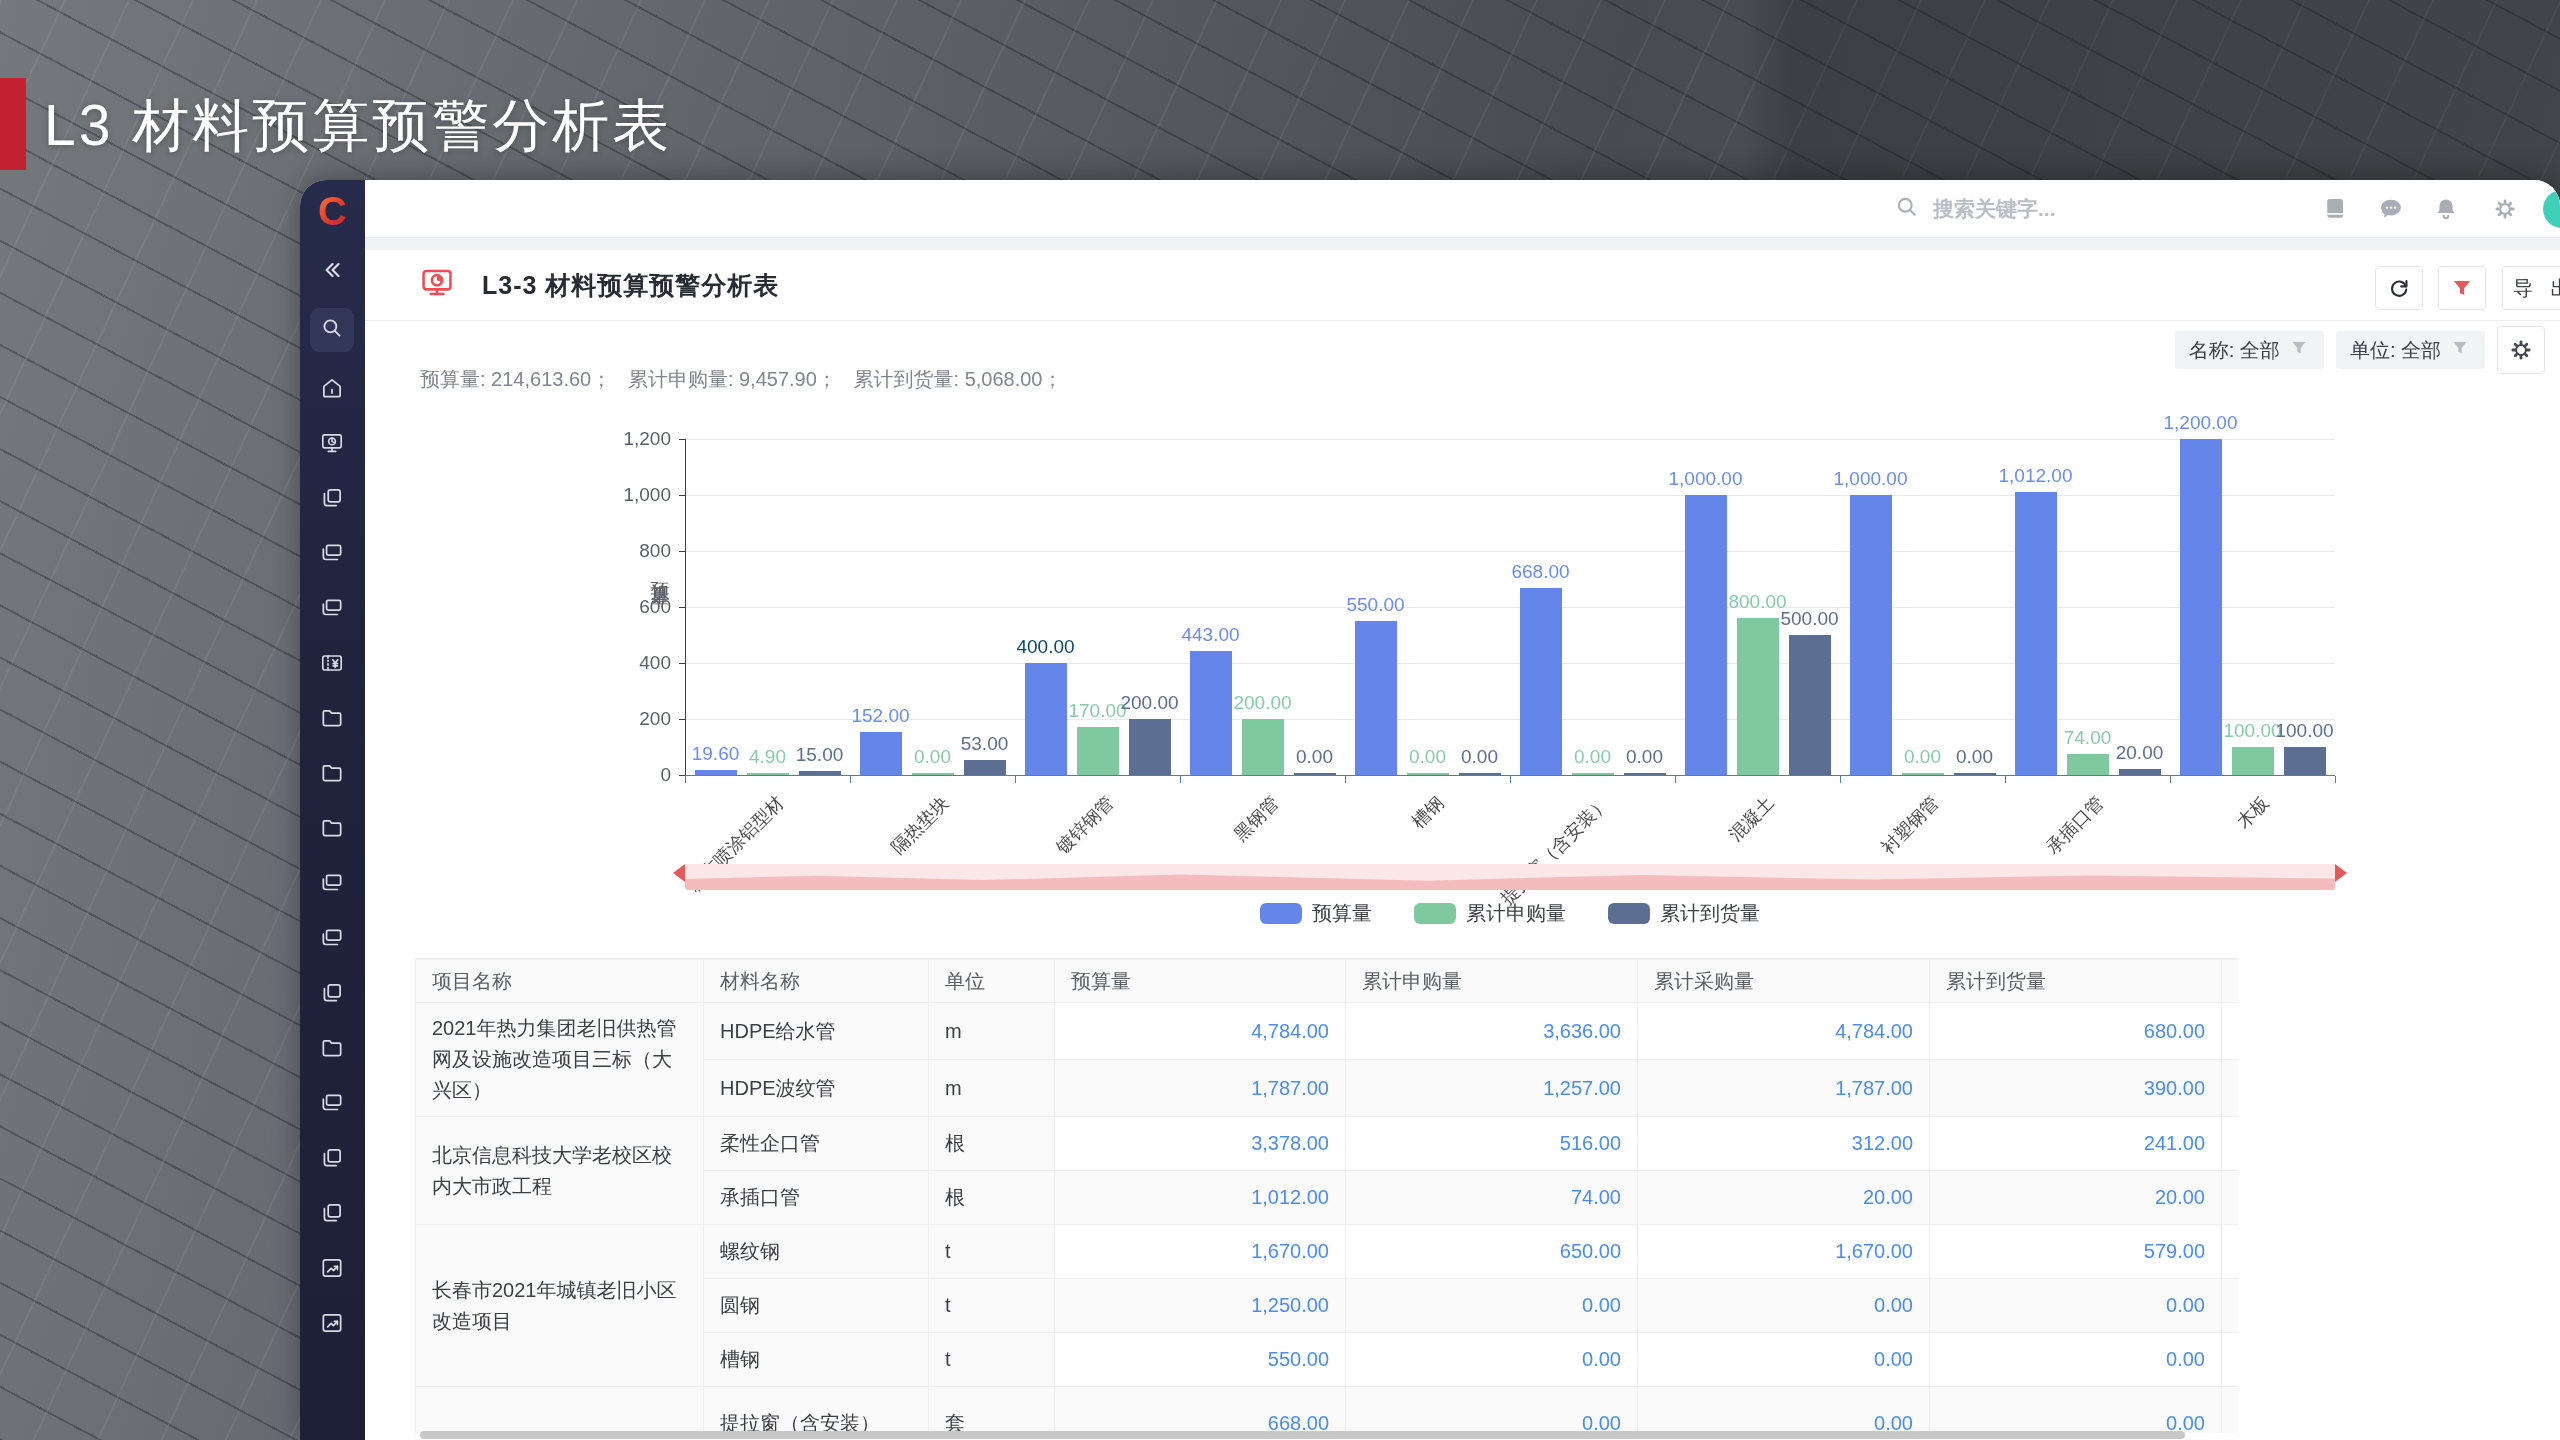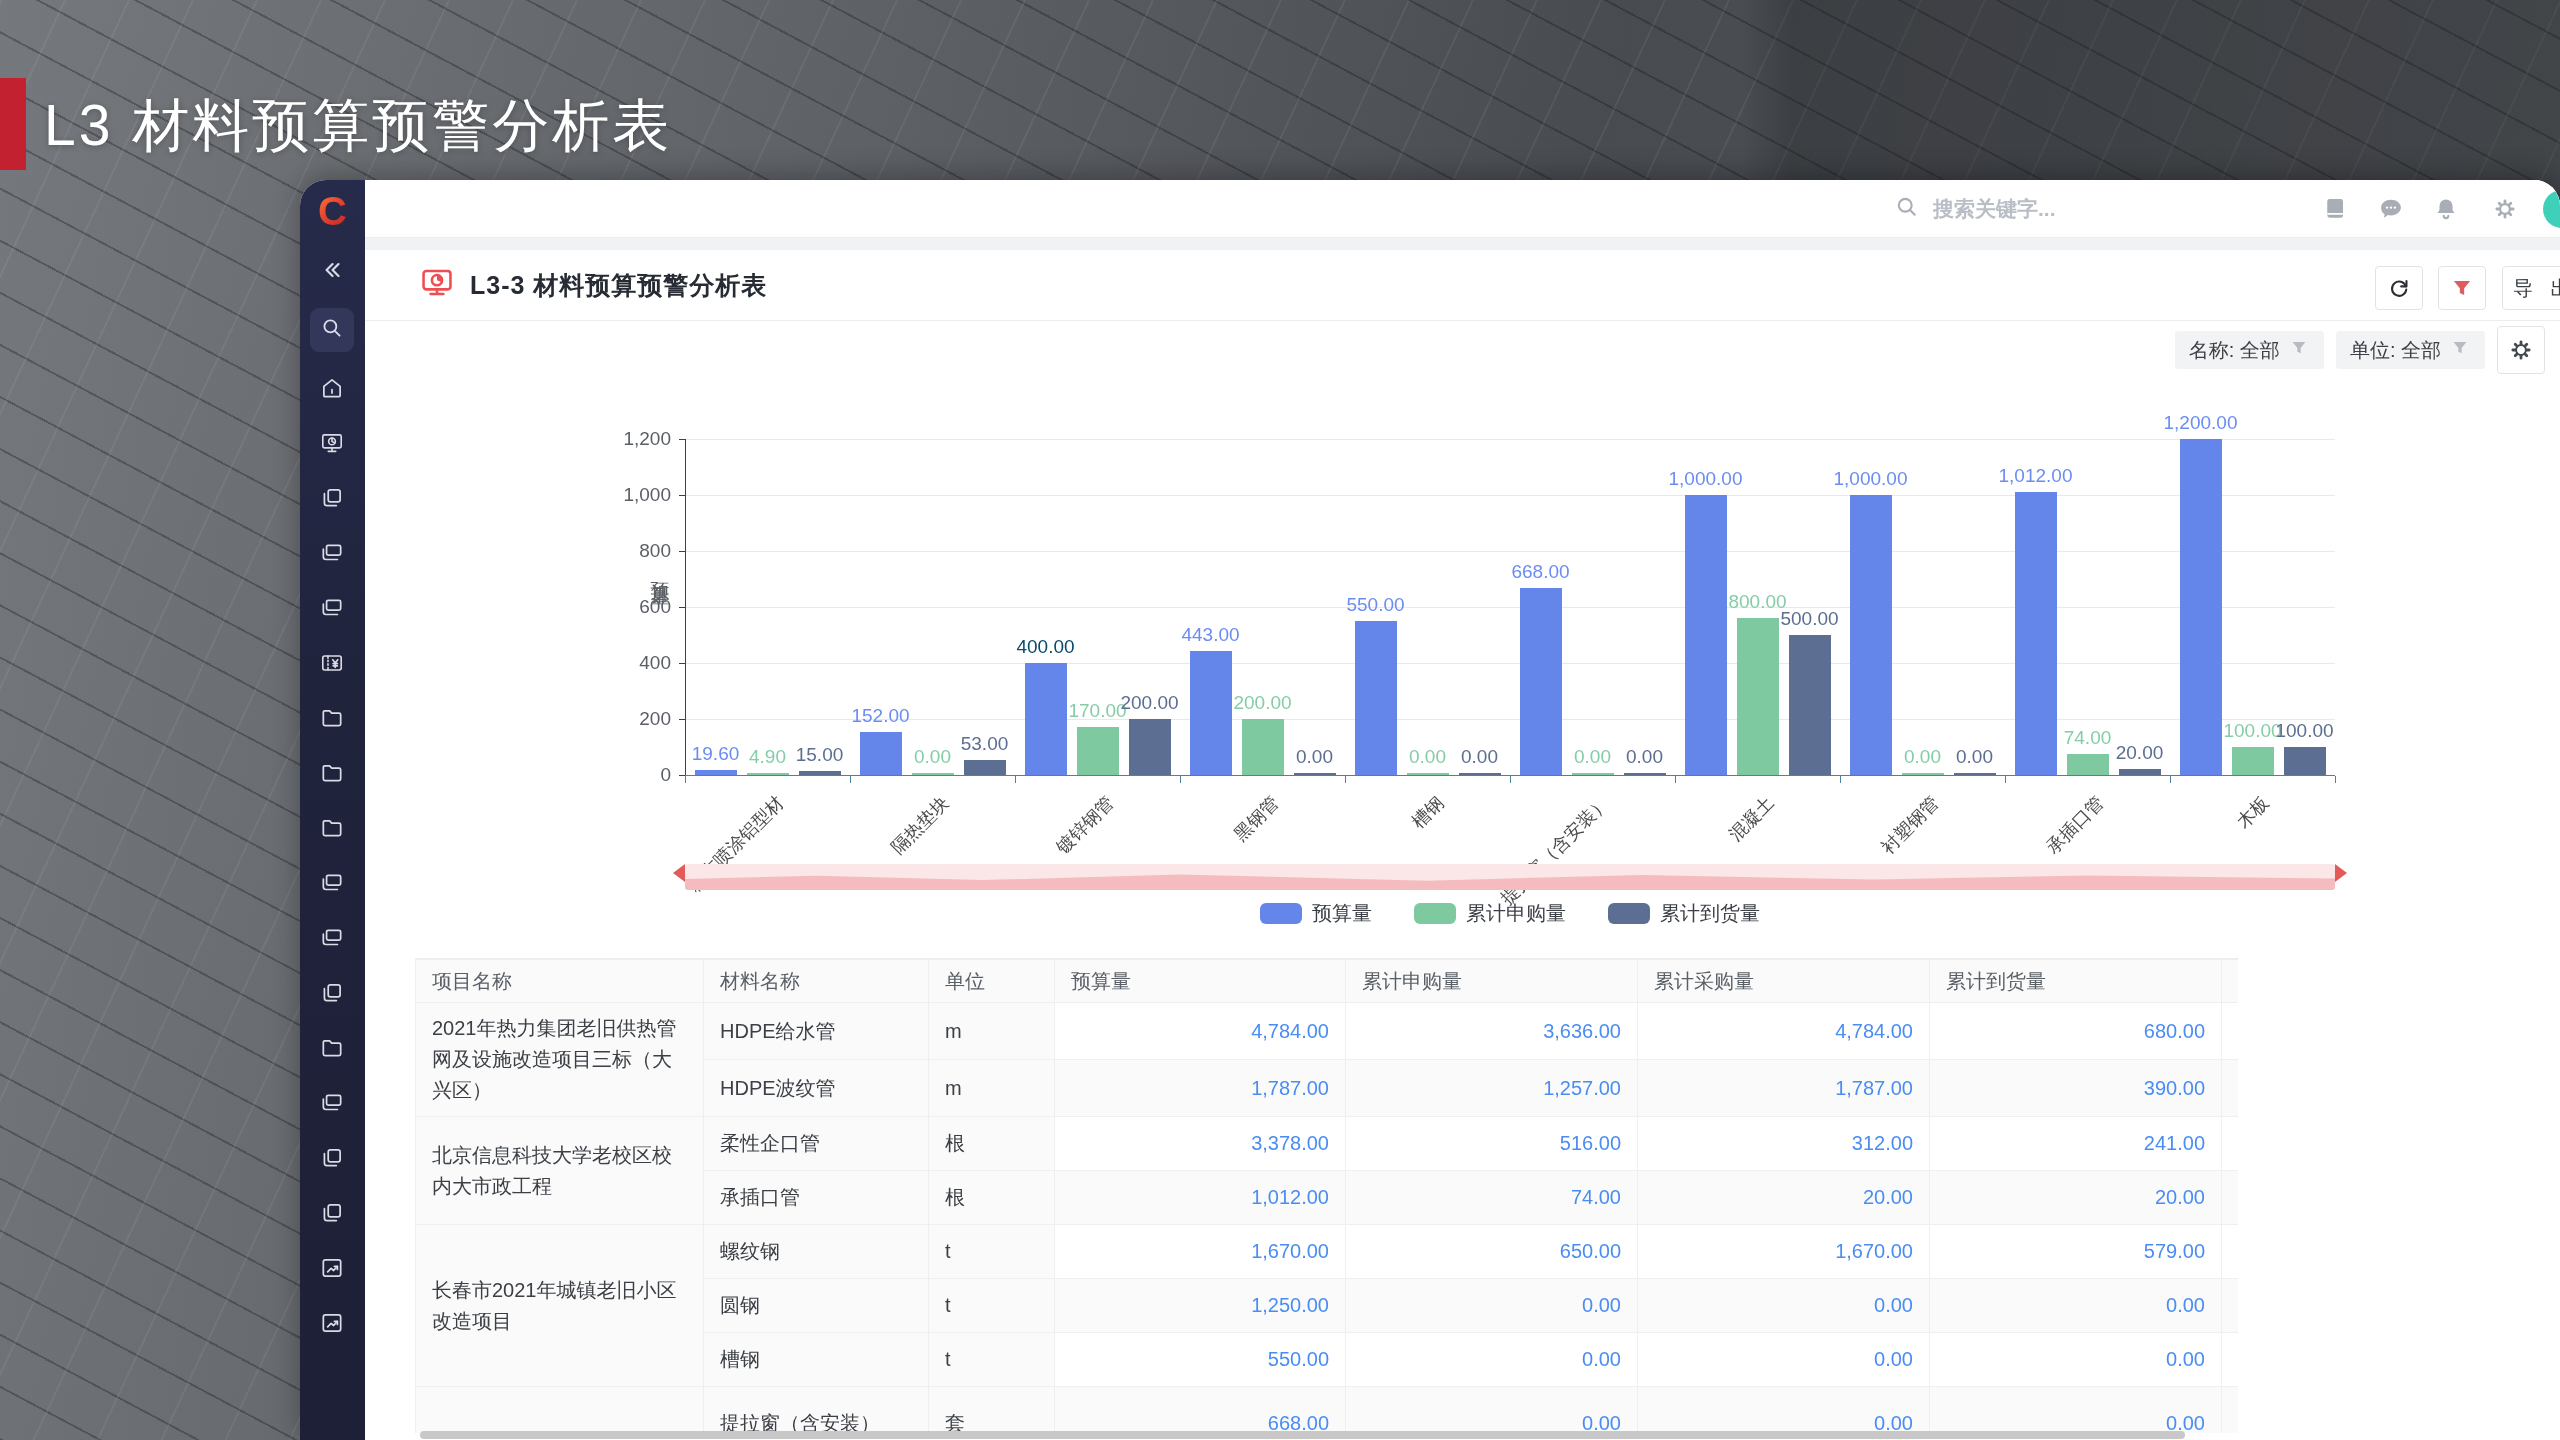--- a/index.html
+++ b/index.html
@@ -45,21 +45,21 @@
   .main{position:relative;flex:1;background:#fff;}
   .topbar{position:absolute;left:0;top:0;right:0;height:57px;background:#fff;border-bottom:1px solid #ebedf0;}
   .gray-band{position:absolute;left:0;top:58px;right:0;height:12px;background:#f1f2f4;}
   .searchbox{position:absolute;left:1528px;top:0;height:57px;display:flex;align-items:center;gap:10px;}
   .searchbox input{border:none;outline:none;font-size:21px;color:#333;width:280px;background:transparent;
     font-family:"Liberation Sans","DejaVu Sans",sans-serif;font-weight:bold;}
   .searchbox input::placeholder{color:#b9bec6;}
   .top-ic{position:absolute;top:14px;width:30px;height:30px;display:flex;align-items:center;justify-content:center;cursor:pointer;}
   .avatar{position:absolute;left:2178px;top:10px;width:38px;height:38px;border-radius:50%;background:#3fd0ba;}
   .toolbar{position:absolute;left:0;top:70px;right:0;height:70px;border-bottom:1px solid #ededed;background:#fff;}
-  .pagetitle{position:absolute;left:55px;top:0;height:70px;display:flex;align-items:center;gap:16px;}
+  .pagetitle{position:absolute;left:55px;top:0;height:70px;display:flex;align-items:center;gap:28px;}
   .pagetitle .txt{font-size:25px;font-weight:bold;color:#272b33;letter-spacing:1px;}
   .tool-btn{position:absolute;top:86px;height:42px;background:#fff;border:1px solid #e3e3e3;border-radius:4px;
     display:flex;align-items:center;justify-content:center;cursor:pointer;}
   .tool-btn.export{font-size:20px;color:#3a3f45;letter-spacing:6px;padding-left:10px;justify-content:flex-start;}
   .chips{position:absolute;right:15px;top:146px;display:flex;gap:12px;align-items:center;}
   .chip{background:#f2f3f4;border-radius:3px;height:38px;display:flex;align-items:center;gap:8px;
     padding:0 14px;font-size:20px;color:#3c4046;cursor:pointer;white-space:nowrap;}
   .chip svg{flex:0 0 auto;}
   .gearbox{width:46px;height:46px;border:1px solid #e3e3e3;border-radius:4px;background:#fff;
     display:flex;align-items:center;justify-content:center;cursor:pointer;}
@@ -312,20 +312,21 @@
             </svg></span>
         </div>
         <div class="gearbox">
           <svg width="28" height="28" viewBox="0 0 24 24" fill="none" stroke="#454a52" stroke-width="1.7" stroke-linecap="round" stroke-linejoin="round">
             <circle cx="12" cy="12" r="4.2"></circle>
             <path d="M16.6 12H19M15.25 15.25l1.7 1.7M12 16.6V19M8.75 15.25l-1.7 1.7M7.4 12H5M8.75 8.75l-1.7-1.7M12 7.4V5M15.25 8.75l1.7-1.7" stroke-width="2.4"></path>
           </svg>
         </div>
       </div>
 
+    <div class="summary">预算量: 214,613.60；   累计申购量: 9,457.90；   累计到货量: 5,068.00；</div>
 
     <div class="chart" id="chart">
         <div class="ytick-label" style="left: 236px; top: 584px;">0</div>
         <div class="ytickmark" style="left: 314px; top: 595px;"></div>
         <div class="gridline" style="left: 320px; top: 539px; width: 1650px;"></div>
         <div class="ytick-label" style="left: 236px; top: 528px;">200</div>
         <div class="ytickmark" style="left: 314px; top: 539px;"></div>
         <div class="gridline" style="left: 320px; top: 483px; width: 1650px;"></div>
         <div class="ytick-label" style="left: 236px; top: 472px;">400</div>
         <div class="ytickmark" style="left: 314px; top: 483px;"></div>

